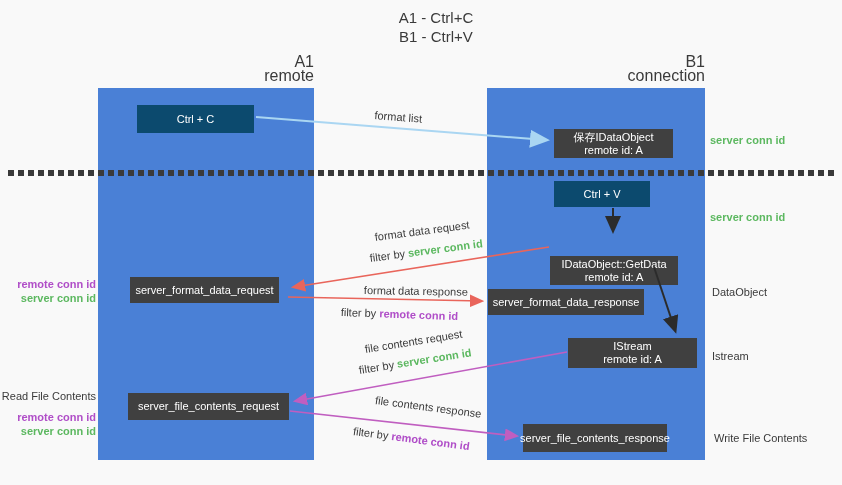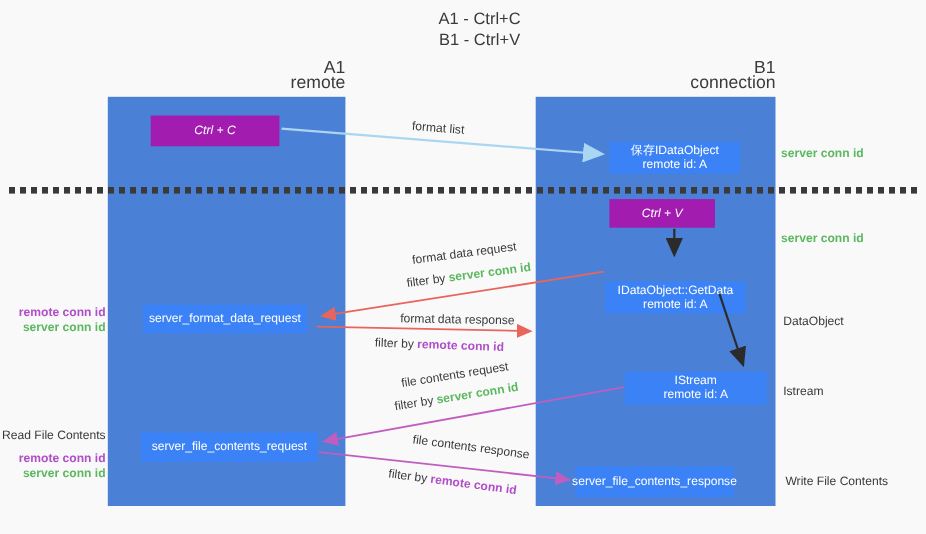--- a/index.html
+++ b/index.html
@@ -12,22 +12,22 @@
   .col-header.left{left:98px;width:216px;}
   .col-header.right{left:487px;width:218px;}
   .lane{position:absolute;top:88px;height:372px;background:#4a80d6;z-index:1;}
   .lane.left{left:98px;width:216px;}
   .lane.right{left:487px;width:218px;}
   .dotted{position:absolute;top:170px;left:8px;width:830px;height:6px;z-index:2;
           background:repeating-linear-gradient(90deg,#3a3a3a 0 6px,transparent 6px 10px);}
   .node{position:absolute;display:flex;flex-direction:column;align-items:center;
         justify-content:center;color:#ffffff;font-size:11px;line-height:13px;
         text-align:center;z-index:3;white-space:nowrap;}
-  .node.green{background:#a21caf;font-style:italic;}
-  .node.orange{background:#3b82f6;}
+  .node.green{background:#0c4a6e;}
+  .node.orange{background:#404040;}
   #n-ctrl-c{left:137px;top:105px;width:117px;height:28px;}
   #n-save{left:554px;top:129px;width:119px;height:29px;}
   #n-ctrl-v{left:554px;top:181px;width:96px;height:26px;}
   #n-getdata{left:550px;top:237px;width:128px;height:29px;margin-top:19px;}
   #n-fmt-req{left:130px;top:277px;width:149px;height:26px;}
   #n-fmt-resp{left:488px;top:289px;width:156px;height:26px;}
   #n-istream{left:568px;top:338px;width:129px;height:30px;}
   #n-file-req{left:128px;top:393px;width:161px;height:27px;}
   #n-file-resp{left:523px;top:424px;width:144px;height:28px;}
   .arrows{position:absolute;left:0;top:0;width:842px;height:485px;z-index:4;
@@ -76,20 +76,23 @@
   </div>
   <div class="node green" id="n-ctrl-v">
     <div>Ctrl + V</div>
   </div>
   <div class="node orange" id="n-getdata">
     <div>IDataObject::GetData</div>
     <div>remote id: A</div>
   </div>
   <div class="node orange" id="n-fmt-req">
     <div>server_format_data_request</div>
+  </div>
+  <div class="node orange" id="n-fmt-resp">
+    <div>server_format_data_response</div>
   </div>
   <div class="node orange" id="n-istream">
     <div>IStream</div>
     <div>remote id: A</div>
   </div>
   <div class="node orange" id="n-file-req">
     <div>server_file_contents_request</div>
   </div>
   <div class="node orange" id="n-file-resp">
     <div>server_file_contents_response</div>

